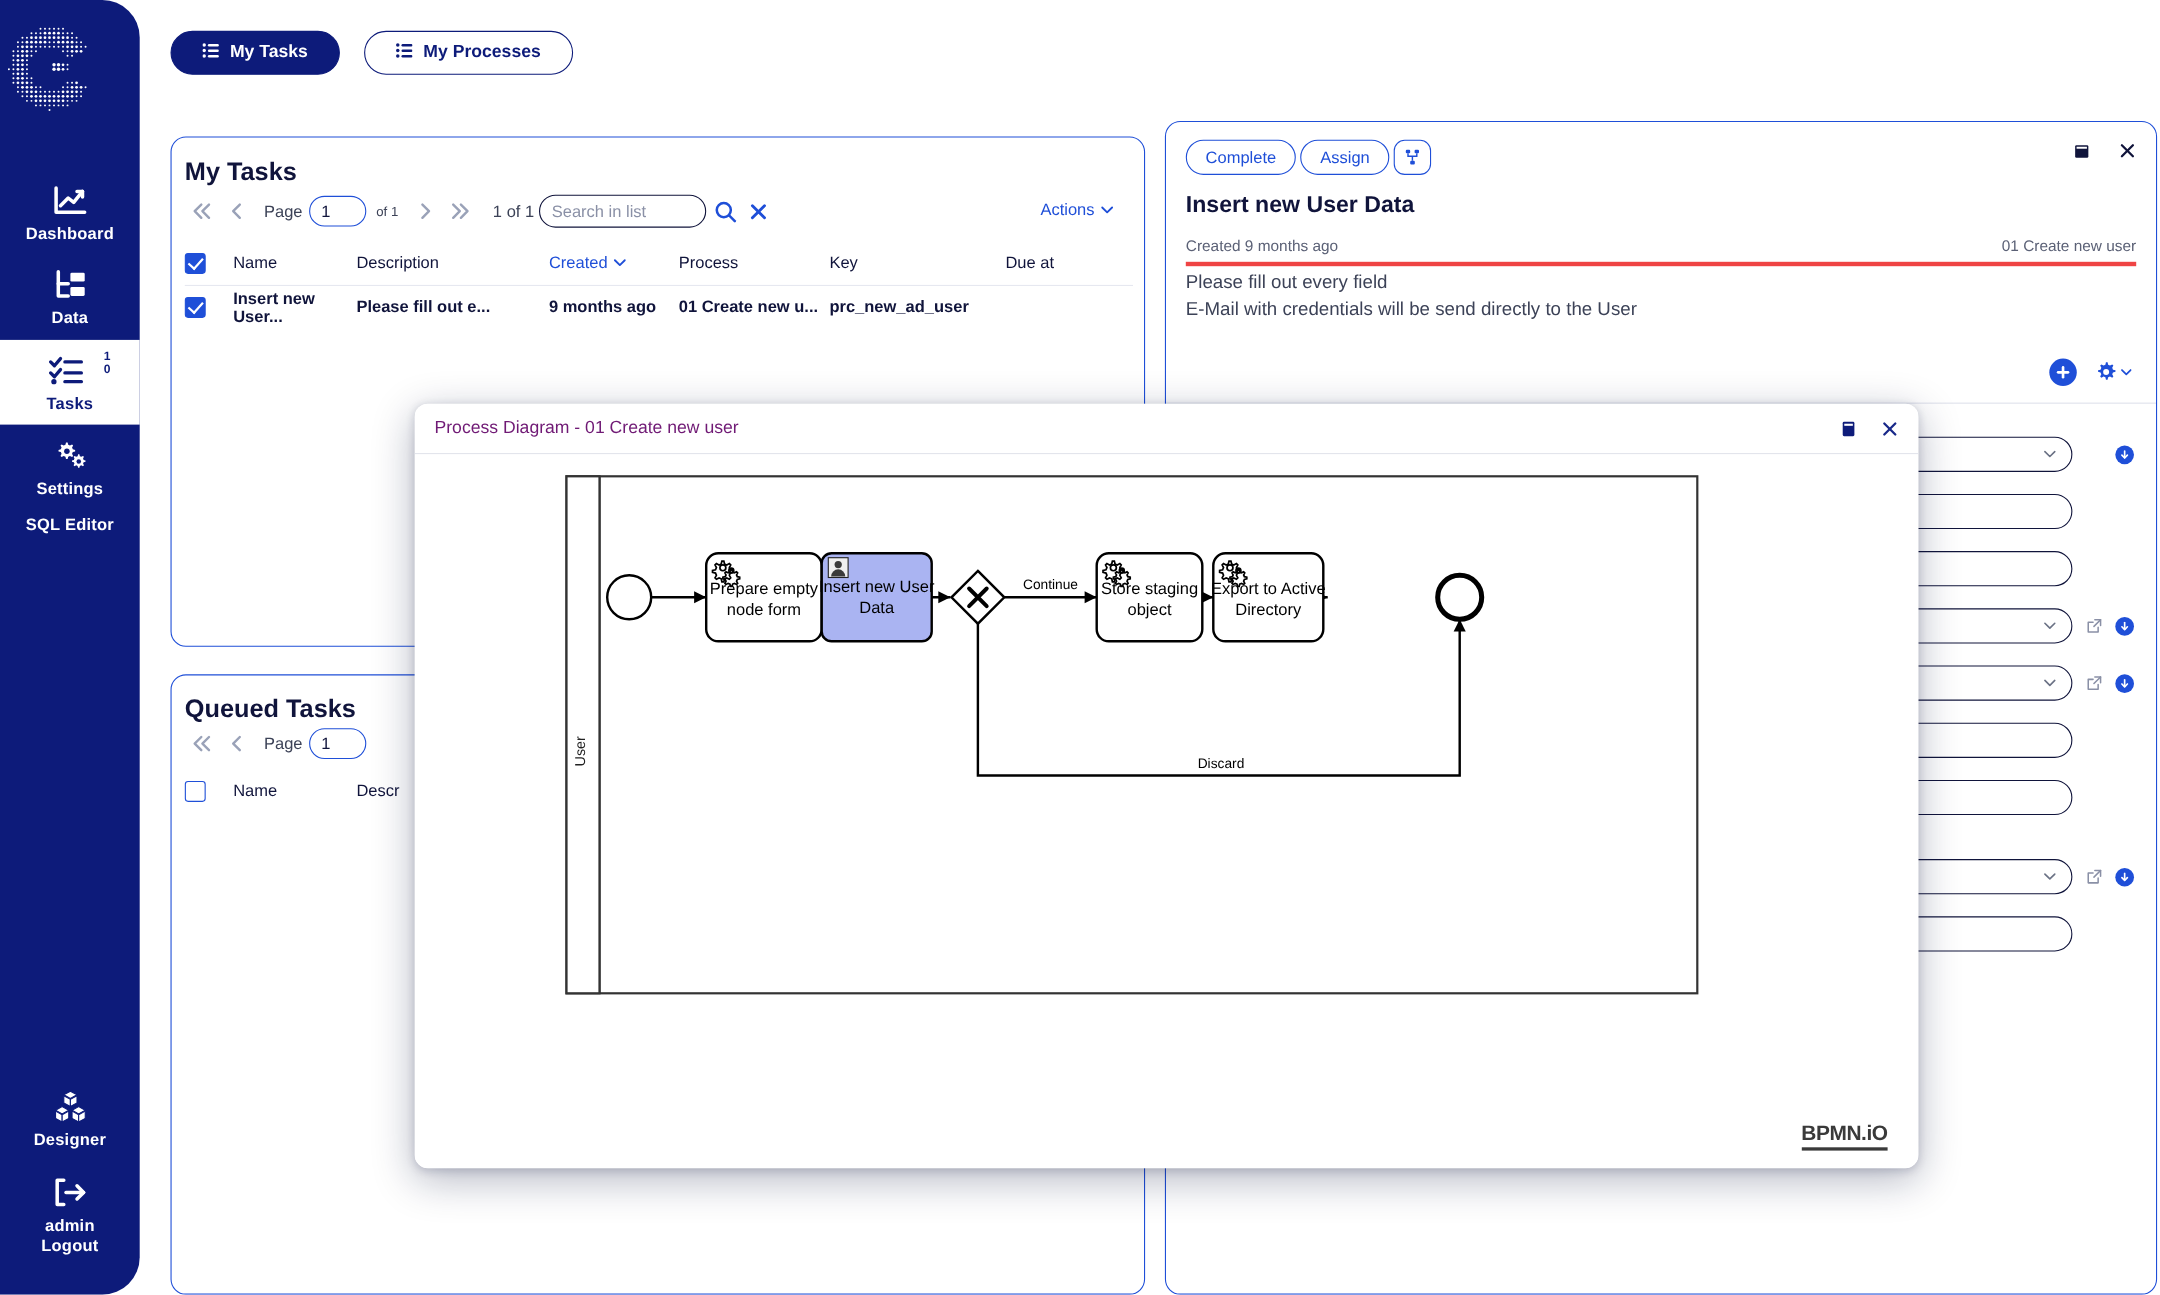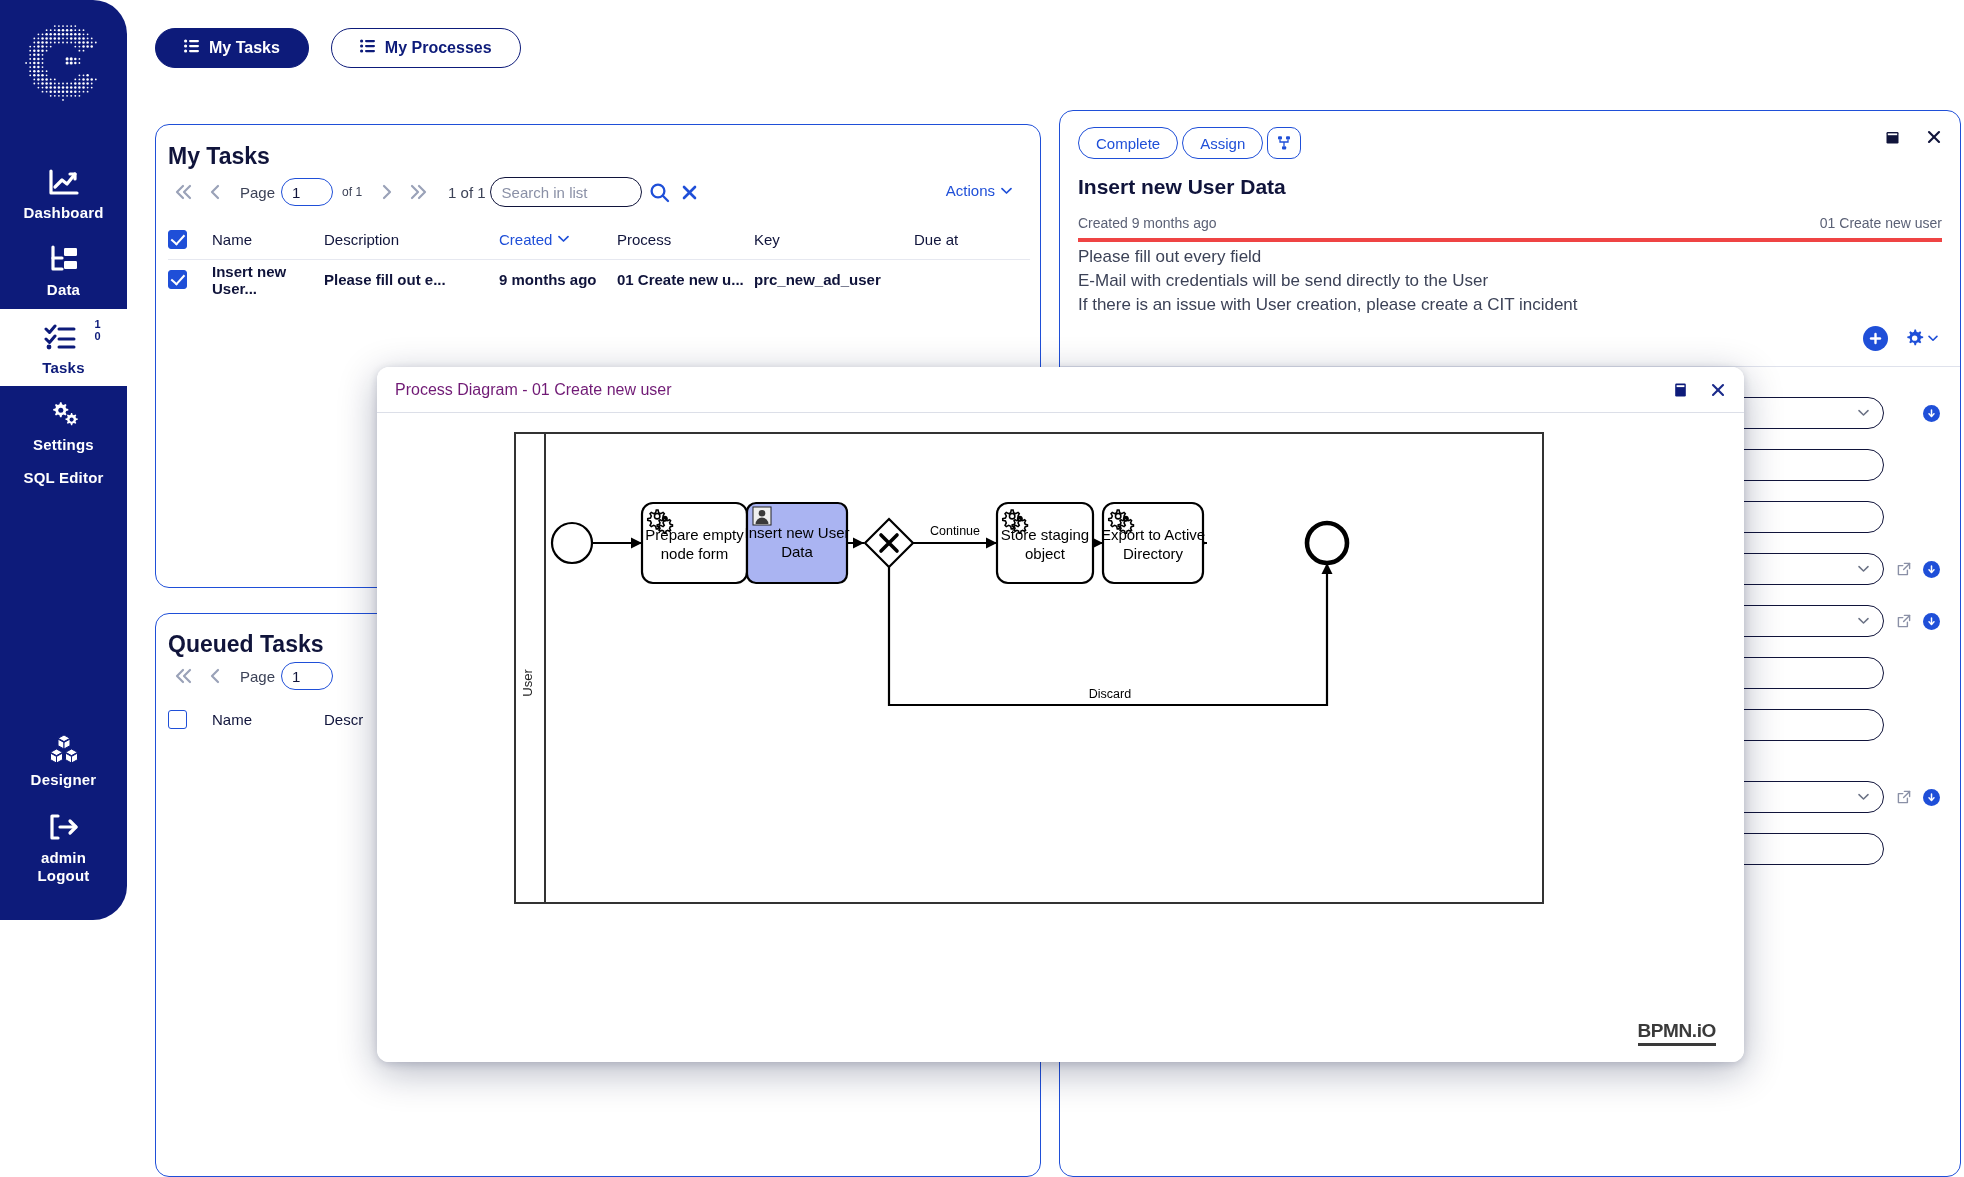--- a/index.html
+++ b/index.html
@@ -7,25 +7,25 @@
     width: 1964px; height: 1177px;
     overflow: hidden;
     background: #ffffff;
     font-family: "Liberation Sans", sans-serif;
   }
   #root { position: relative; width: 1964px; height: 1177px; background:#fff; }
 
   
   .sidebar {
     position: absolute; left: 0; top: 0;
-    width: 127px; height: 920px;
+    width: 127px; height: 1177px;
     background: #0d1b7a;
     border-radius: 0 34px 34px 0;
     color: #fff;
-    display: flex; flex-direction: column; align-items: center;
+    display: flex; flex-direction: column; align-items: flex-start;
   }
   .logo-wrap { margin-top: 18px; width: 92px; height: 92px; position: relative; }
   .nav-item {
     width: 127px; padding: 12px 0 10px;
     display: flex; flex-direction: column; align-items: center; gap: 6px;
     cursor: pointer; position: relative;
   }
   .nav-item .nav-label { font-size: 15px; font-weight: 700; letter-spacing: .2px; line-height:1.15; text-align:center;}
   .nav-item.active { background: #ffffff; color: #0d1b7a; }
   .nav-ico { width: 34px; height: 32px; display:flex; align-items:center; justify-content:center; position:relative;}
@@ -620,21 +620,20 @@
     <div class="detail-title" style="position:absolute; left:18px; top:64px;">Insert new User Data</div>
 
     <div class="meta-row" style="position:absolute; left:18px; right:18px; top:104px;">
       <span>Created 9 months ago</span>
       <span>01 Create new user</span>
     </div>
 
     <div style="position:absolute; left:18px; right:18px; top:134px;">
       <div class="desc-line">Please fill out every field</div>
       <div class="desc-line">E-Mail with credentials will be send directly to the User</div>
-      <div class="desc-line">If there is an issue with User creation, please create a CIT incident</div>
     </div>
 
     <div class="form-toolbar" style="position:absolute; right:22px; top:215px;">
       <span class="plus-btn">
         <svg width="13" height="13" viewBox="0 0 13 13" fill="none" stroke="#fff" stroke-width="2.4" stroke-linecap="round">
             <path d="M6.5 2 V11"></path>
             <path d="M2 6.5 H11"></path>
           </svg>
       </span>
       <span class="gear-wrap">

